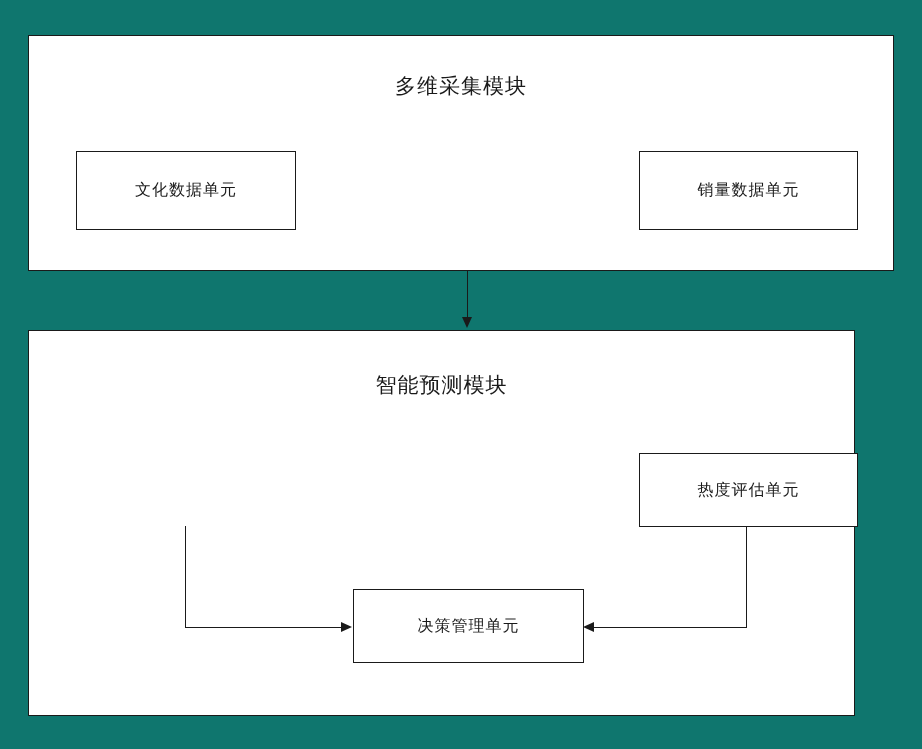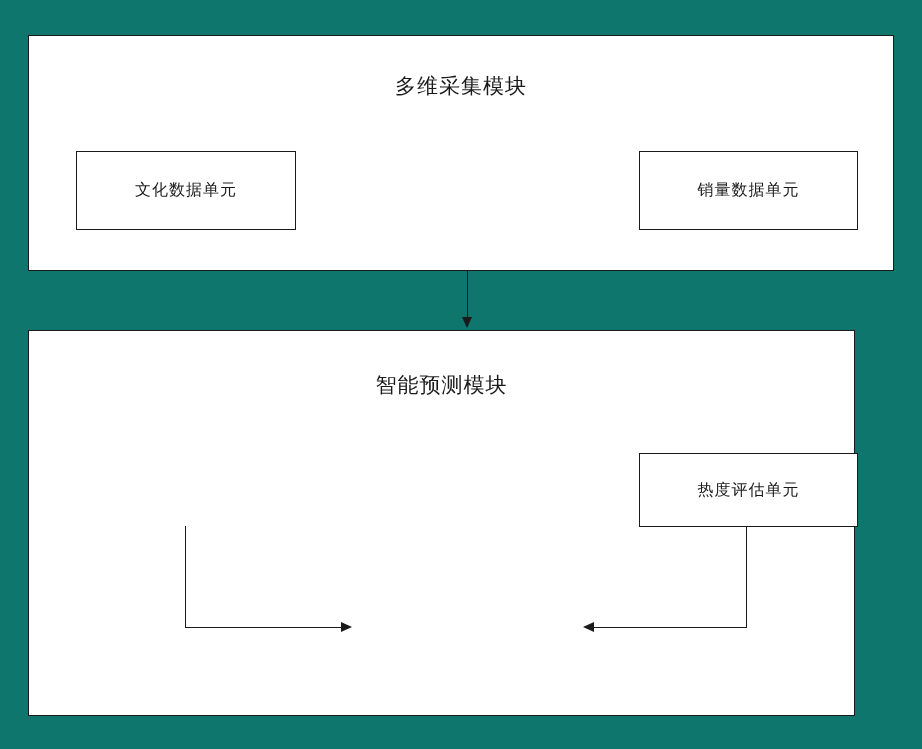--- a/index.html
+++ b/index.html
@@ -96,20 +96,23 @@
   <div class="arrow arrow-down" style="left:462px; top:317px;"></div>
 
   <div class="module" style="left:28px; top:330px; width:827px; height:386px;">
     <div class="module-title" style="top:40px;">智能预测模块</div>
 
 
     <div class="unit" style="left:610px; top:122px; width:219px; height:74px;">
       <span class="unit-label">热度评估单元</span>
     </div>
 
+    <div class="unit" style="left:324px; top:258px; width:231px; height:74px;">
+      <span class="unit-label">决策管理单元</span>
+    </div>
   </div>
 
   <div class="conn conn-v" style="left:185px; top:526px; height:101px;"></div>
   <div class="conn conn-h" style="left:185px; top:627px; width:157px;"></div>
   <div class="arrow arrow-right" style="left:341px; top:622px;"></div>
 
   <div class="conn conn-v" style="left:746px; top:526px; height:101px;"></div>
   <div class="conn conn-h" style="left:594px; top:627px; width:153px;"></div>
   <div class="arrow arrow-left" style="left:583px; top:622px;"></div>
 

